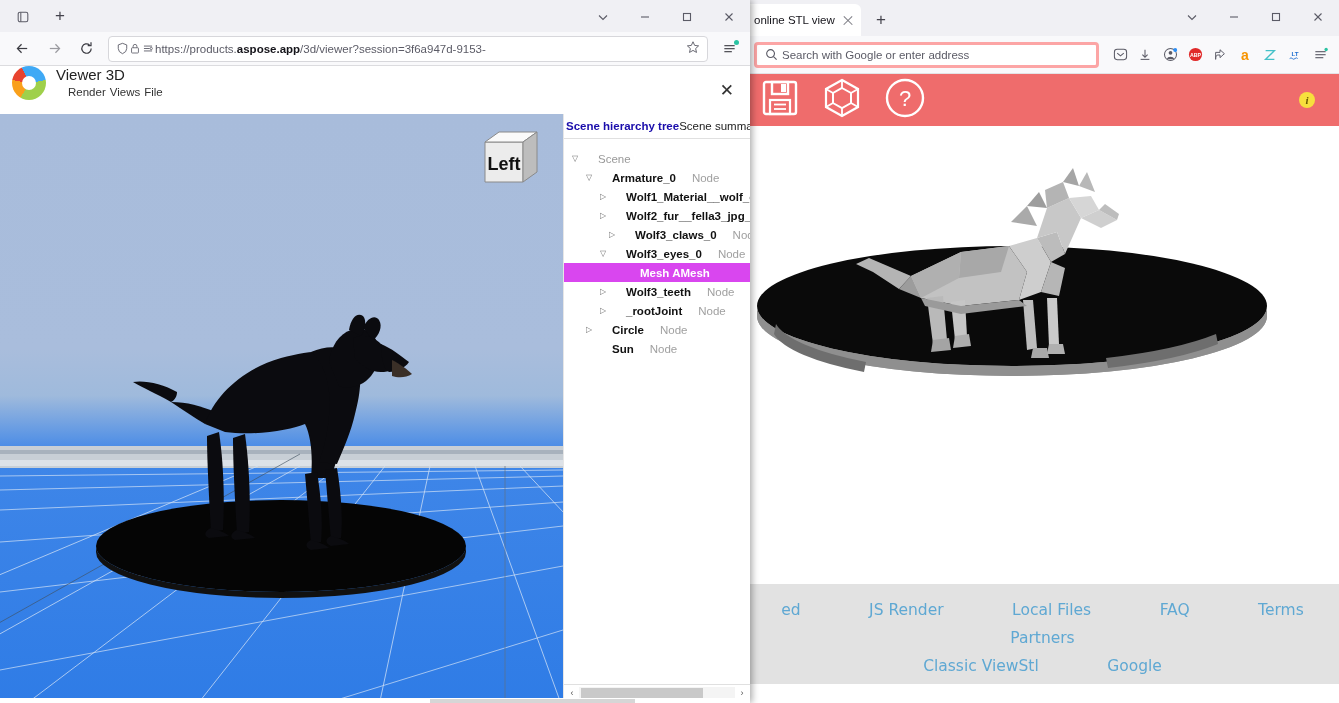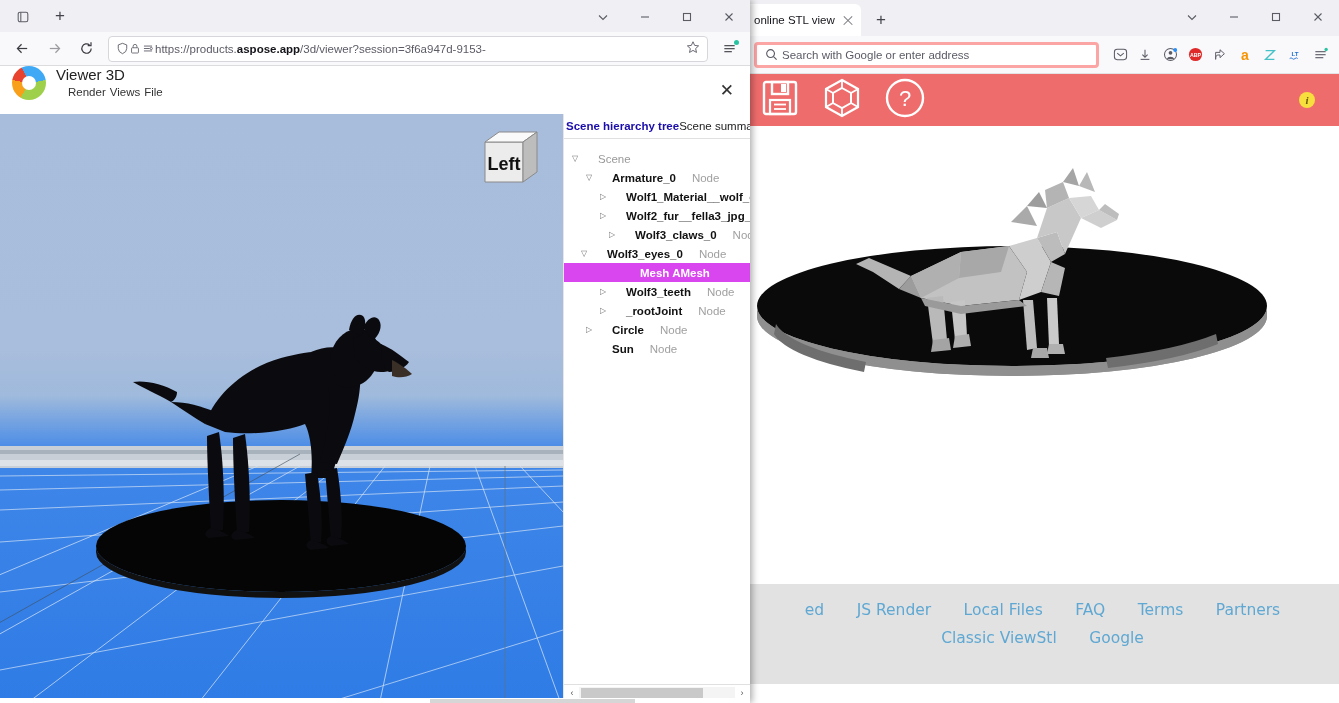--- a/index.html
+++ b/index.html
@@ -74,21 +74,21 @@
   }
   .stl-canvas {
     position: relative; height: 458px; background: #ffffff; overflow: hidden;
   }
   .stl-footer {
     background: #e2e2e2; height: 100px; padding-top: 12px;
   }
   .stl-links { text-align: center; line-height: 28px; }
   .stl-links a {
     color: #5fa8d3; font-size: 15.5px; text-decoration: none;
-    margin: 0 14px; font-family: "DejaVu Sans", sans-serif;
+    margin: 0 32px; font-family: "DejaVu Sans", sans-serif;
   }
 
   
   .win-left {
     position: absolute; left: 0; top: 0; width: 750px; height: 703px;
     background: #ffffff; box-shadow: 2px 0 7px rgba(0,0,0,.35);
     overflow: hidden;
   }
   .ff-tabstrip-l {
     position: relative; height: 32px; background: #f0f0f4;
@@ -616,21 +616,21 @@
             </div>
             <div class="trow" style="padding-left: 36px;">
               <span class="tri closed"></span>
               <span class="tname">Wolf2_fur__fella3_jpg_001_0</span>
             </div>
             <div class="trow" style="padding-left: 45px;">
               <span class="tri closed"></span>
               <span class="tname">Wolf3_claws_0</span>
               <span class="ttype">Node</span>
             </div>
-            <div class="trow" style="padding-left: 17px;">
+            <div class="trow" style="padding-left: 36px;">
               <span class="tri open"></span>
               <span class="tname">Wolf3_eyes_0</span>
               <span class="ttype">Node</span>
             </div>
             <div class="trow selected" style="padding-left: 50px;">
               <span class="tri none"></span>
               <span class="tname">Mesh AMesh</span>
             </div>
             <div class="trow" style="padding-left: 36px;">
               <span class="tri closed"></span>

